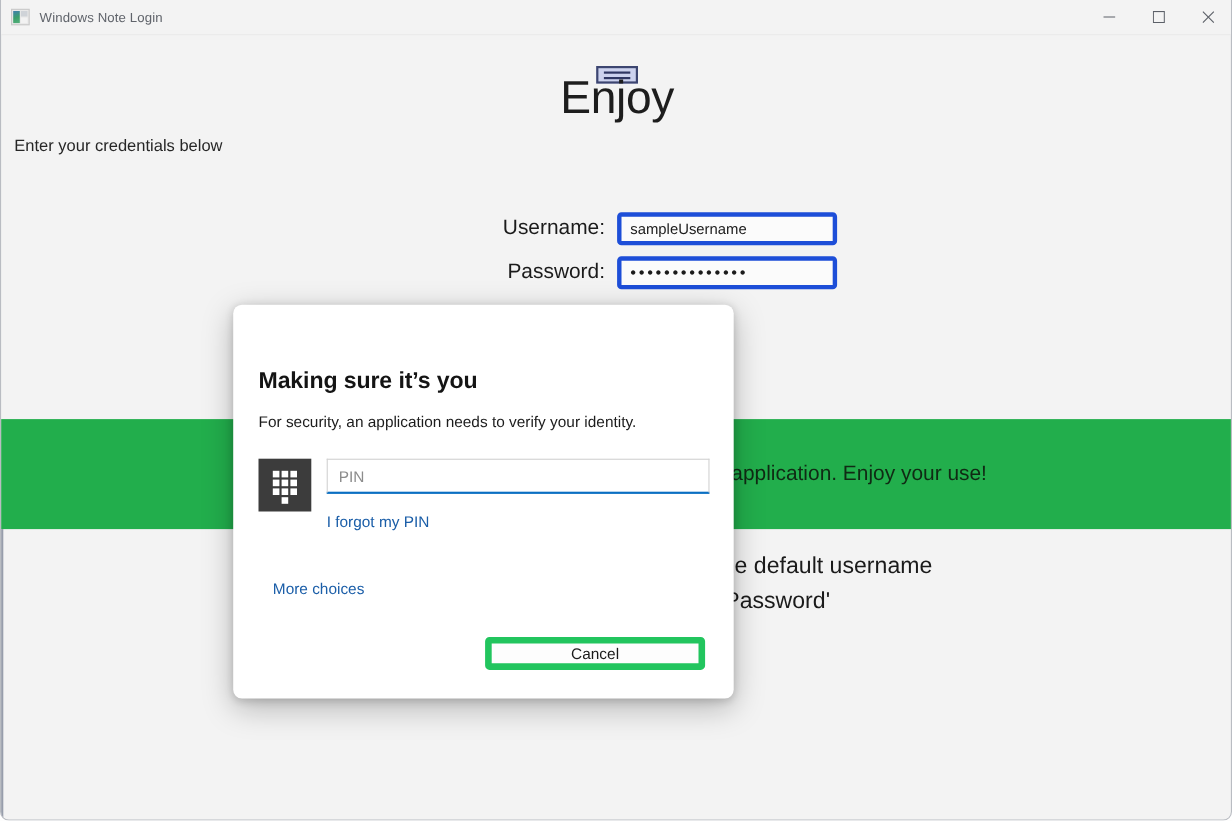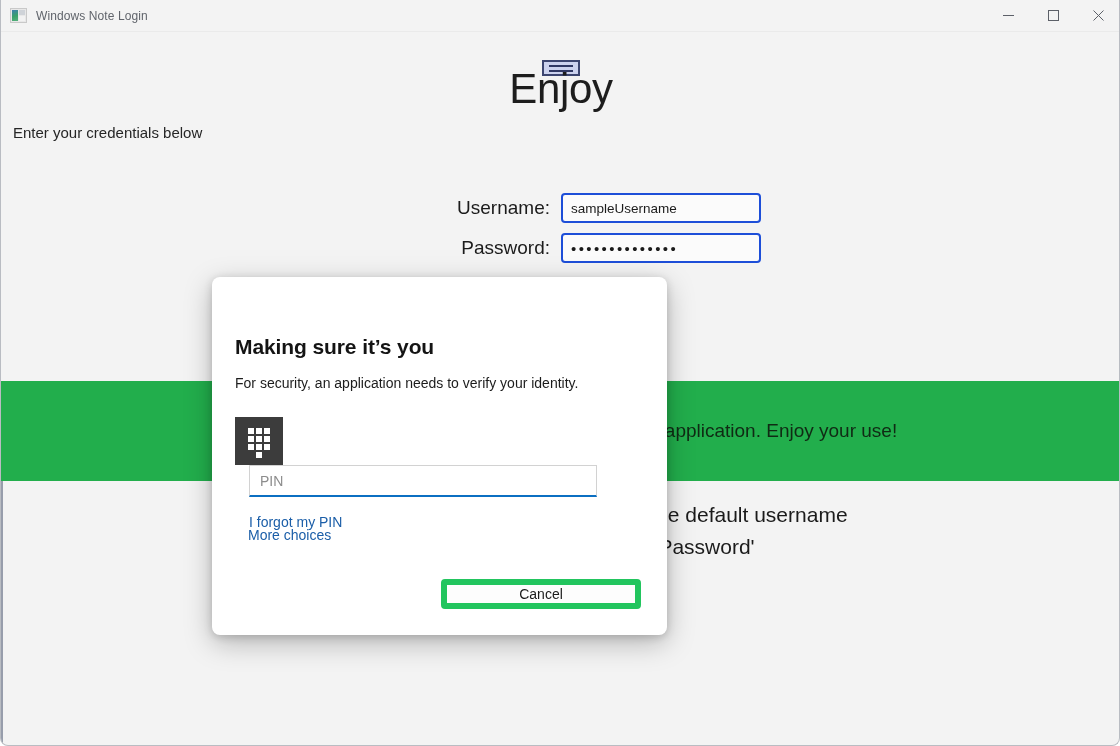--- a/index.html
+++ b/index.html
@@ -155,21 +155,21 @@
     padding-right: 11px;
     font-size: 19px;
     color: #1b1b1b;
     box-sizing: border-box;
   }
   .field-input {
     width: 200px;
     height: 30px;
     box-sizing: border-box;
     background: #fbfbfb;
-    border: 2px solid #1d4ed8;
+    border: 4px solid #1d4ed8;
     border-radius: 4px;
     font-family: "Liberation Sans", sans-serif;
     font-size: 13.5px;
     color: #1b1b1b;
     padding: 8px 8px;
     outline: none;
   }
   .field-input::placeholder { color: #8a8a8a; }
   .field-input.pw {
     font-size: 15px;
@@ -267,21 +267,20 @@
     color: #1c1c1c;
   }
 
   .pin-row {
     position: absolute;
     left: 23px;
     top: 140px;
     width: 410px;
     display: flex;
     align-items: flex-start;
-    flex-direction: column;
   }
   .pin-icon {
     width: 48px;
     height: 48px;
     background: #3c3c3c;
     position: relative;
     flex: 0 0 auto;
   }
   .pin-icon .dot {
     position: absolute;

